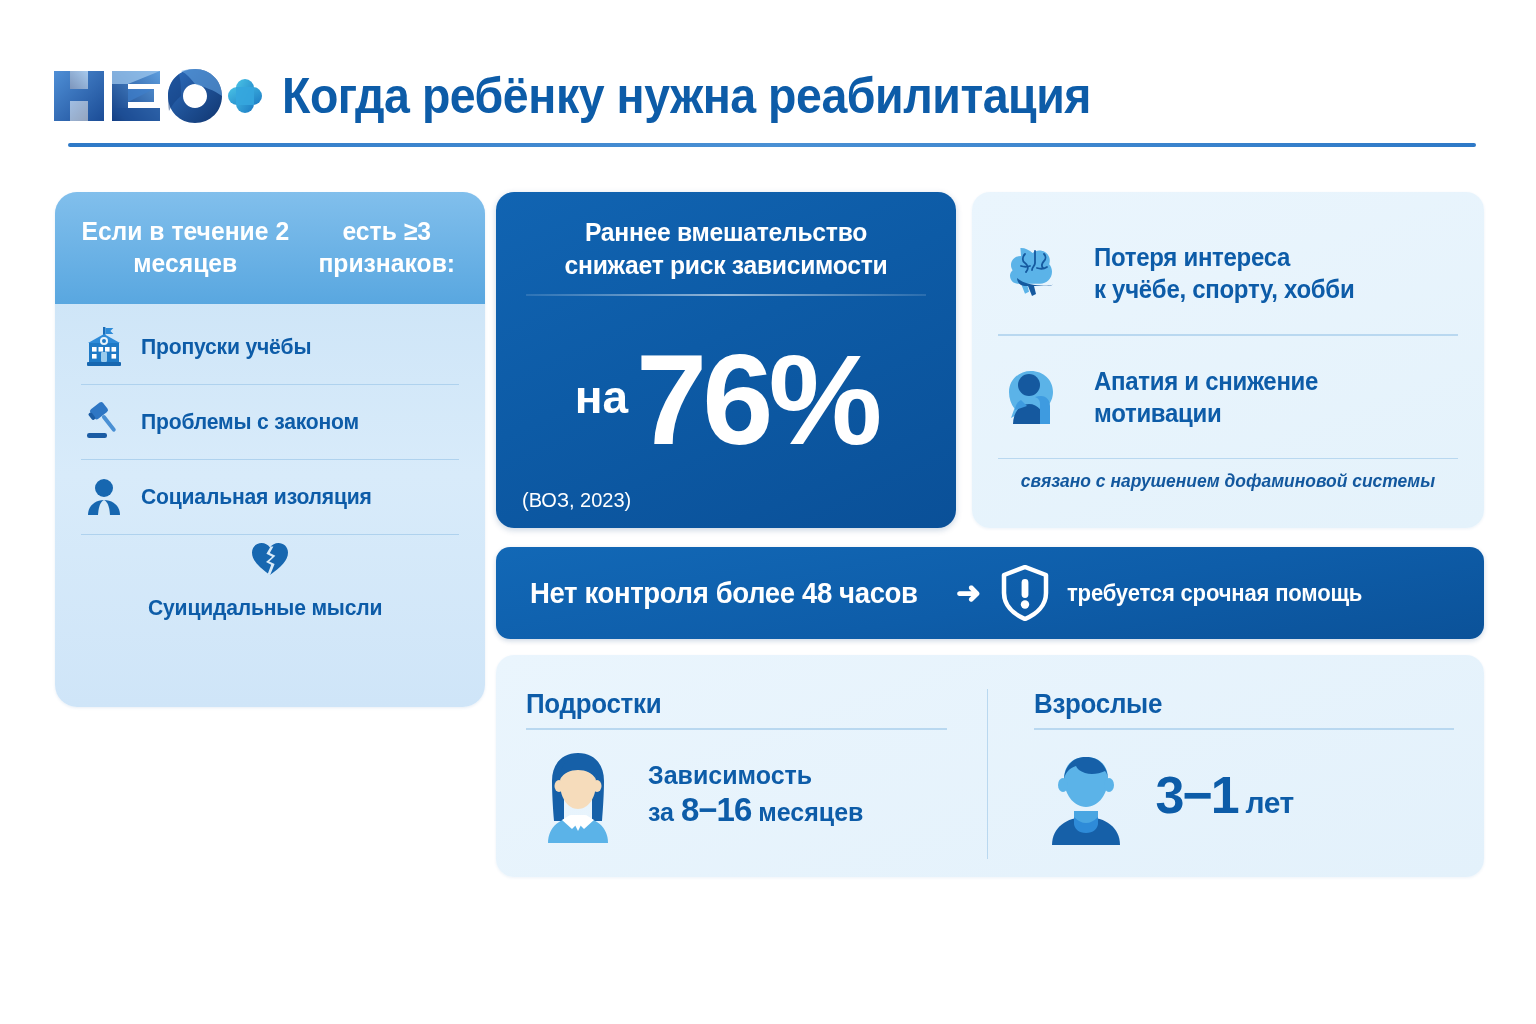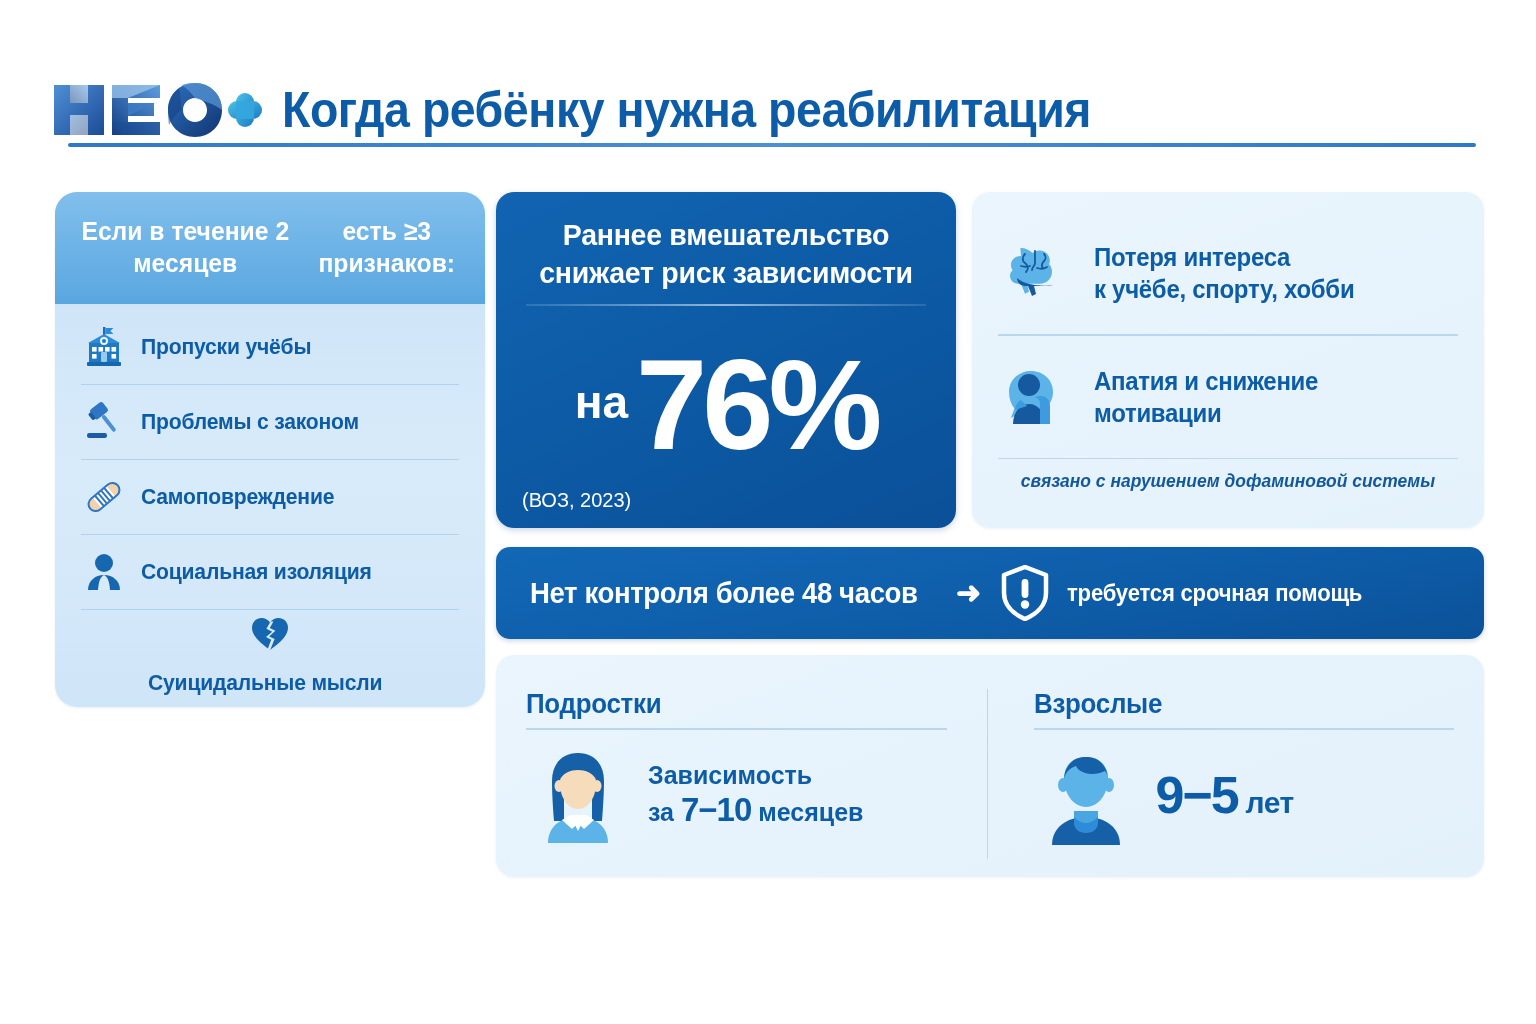--- a/index.html
+++ b/index.html
@@ -7,21 +7,21 @@
     width:1536px;height:1024px;
     background:#ffffff;
     font-family:"Liberation Sans", sans-serif;
     color:#0E5FA8;
     overflow:hidden;
     position:relative;
   }
   .page{position:absolute;inset:0;}
 
   
-  .header{position:absolute;left:52px;top:60px;width:1432px;height:100px;display:flex;align-items:center;gap:18px;}
+  .header{position:absolute;left:52px;top:46px;width:1432px;height:100px;display:flex;align-items:center;gap:18px;}
   .logo{display:flex;align-items:center;height:56px;}
   .logo svg{display:block;}
   .title{
     font-size:50px;font-weight:700;letter-spacing:-0.5px;
     color:#0D5CA8;white-space:nowrap;line-height:1;
     font-stretch:condensed;
     transform:scaleX(0.93);transform-origin:left center;
   }
   .header-rule{position:absolute;left:68px;top:143px;width:1408px;height:4px;
     background:linear-gradient(90deg,#2E79C7 0%,#4A90D4 50%,#2E79C7 100%);border-radius:2px;}
@@ -49,21 +49,21 @@
 
   
   .stat-card{
     position:absolute;left:496px;top:192px;width:460px;height:336px;
     border-radius:18px;
     background:linear-gradient(155deg,#1164B2 0%,#0D5BA6 45%,#0A5098 100%);
     color:#fff;box-sizing:border-box;padding:24px 26px 16px;
     box-shadow:0 2px 6px rgba(8,60,120,.22);
     display:flex;flex-direction:column;
   }
-  .stat-head{font-size:30px;font-weight:700;text-align:center;line-height:1.25;letter-spacing:-0.3px;}
+  .stat-head{font-size:26px;font-weight:700;text-align:center;line-height:1.25;letter-spacing:-0.3px;}
   .stat-head span{display:block;transform:scaleX(0.95);}
   .stat-rule{height:1.5px;background:linear-gradient(90deg,rgba(255,255,255,.12),rgba(255,255,255,.55),rgba(255,255,255,.12));margin:13px 4px 0;}
   .stat-main{flex:1;display:flex;align-items:center;justify-content:center;gap:8px;padding-bottom:6px;}
   .stat-prefix{font-size:46px;font-weight:700;line-height:1;margin-bottom:6px;}
   .stat-value{font-size:128px;font-weight:700;line-height:.95;letter-spacing:-5px;white-space:nowrap;}
   .stat-source{font-size:20px;font-weight:400;text-align:left;padding-right:34px;margin-top:-22px;}
 
   
   .signs-card{
     position:absolute;left:972px;top:192px;width:512px;height:336px;
@@ -203,38 +203,20 @@
               <rect x="17" y="4" width="16" height="12" rx="2.5" fill="#2E76C4"></rect>
               <rect x="14" y="6" width="4" height="8" rx="1.6" fill="#1B5CA4"></rect>
               <rect x="23" y="16" width="4" height="20" rx="2" fill="#4A90D4"></rect>
             </g>
             <rect x="5" y="33" width="20" height="5" rx="2.2" fill="#1B5CA4"></rect>
           </svg>
         </span>
         <span class="lbl">Проблемы с законом</span>
       </div>
 
-      <div class="lp-item">
-        <span class="ico">
-          <svg width="44" height="44" viewBox="0 0 44 44">
-            <g transform="rotate(-40 22 22)">
-              <rect x="4" y="15" width="36" height="14" rx="7" fill="#F3D2AB"></rect>
-              <rect x="13" y="15" width="18" height="14" fill="#ffffff"></rect>
-              <g stroke="#2E76C4" stroke-width="2">
-                <line x1="16" y1="15" x2="16" y2="29"></line>
-                  <line x1="20" y1="15" x2="20" y2="29"></line>
-                <line x1="24" y1="15" x2="24" y2="29"></line>
-                  <line x1="28" y1="15" x2="28" y2="29"></line>
-              </g>
-              <rect x="4" y="15" width="36" height="14" rx="7" fill="none" stroke="#2E76C4" stroke-width="2"></rect>
-            </g>
-          </svg>
-        </span>
-        <span class="lbl">Самоповреждение</span>
-      </div>
 
       <div class="lp-item">
         <span class="ico">
           <svg width="44" height="44" viewBox="0 0 44 44">
             <circle cx="22" cy="13" r="9" fill="#1767B0"></circle>
             <path d="M6 40c0-9 7-15 16-15s16 6 16 15z" fill="#1767B0"></path>
             <path d="M22 25c-3.2 1.6-5.4 5.6-6 15h12c-0.6-9.4-2.8-13.4-6-15z" fill="#D7EAF8"></path>
           </svg>
         </span>
         <span class="lbl">Социальная изоляция</span>
@@ -337,39 +319,39 @@
             <ellipse cx="33" cy="43" rx="4.5" ry="6" fill="#F6DCBB"></ellipse>
             <ellipse cx="71" cy="43" rx="4.5" ry="6" fill="#F6DCBB"></ellipse>
             <path d="M22 100c0-16 12-26 30-26s30 10 30 26z" fill="#5BB3E8"></path>
             <path d="M44 72h16l-8 16z" fill="#ffffff"></path>
             <path d="M44 72l-8 5 10 9 6-6z" fill="#ffffff"></path>
             <path d="M60 72l8 5-10 9-6-6z" fill="#ffffff"></path>
           </svg>
         </span>
         <span class="cmp-text">
           <span class="l1">Зависимость</span>
-          <span class="l2"><span>за </span><b>7−10</b><span> месяцев</span></span>
+          <span class="l2"><span>за </span><b>8−16</b><span> месяцев</span></span>
         </span>
       </div>
     </div>
 
     <div class="cmp-col right">
       <div class="cmp-title">Взрослые</div>
       <div class="cmp-rule"></div>
       <div class="cmp-body">
         <span class="avatar">
           <svg width="104" height="104" viewBox="0 0 104 104">
             <path d="M52 14c-14 0-22 9-22 22 0 14 9 28 22 28s22-14 22-28c0-13-8-22-22-22z" fill="#5BB3E8"></path>
             <path d="M30 38c0-14 8-24 22-24s22 10 22 24c0-4-1-8-3-10-6 3-14 4-20 2-5-2-8-4-9-7-7 2-12 8-12 15z" fill="#1660A8"></path>
             <ellipse cx="29" cy="42" rx="5" ry="7" fill="#5BB3E8"></ellipse>
             <ellipse cx="75" cy="42" rx="5" ry="7" fill="#5BB3E8"></ellipse>
             <path d="M18 102c0-17 14-28 34-28s34 11 34 28z" fill="#1660A8"></path>
             <path d="M40 68h24v10c0 6-5 10-12 10s-12-4-12-10z" fill="#4AA6E2"></path>
             <path d="M40 74c4 4 8 6 12 6s8-2 12-6v6c0 6-5 10-12 10s-12-4-12-10z" fill="#2E8BD8"></path>
           </svg>
         </span>
-        <span class="cmp-big"><span>9−5</span><small> лет</small></span>
+        <span class="cmp-big"><span>3−1</span><small> лет</small></span>
       </div>
     </div>
 
   </div>
 
 </div>
 
 </body></html>

